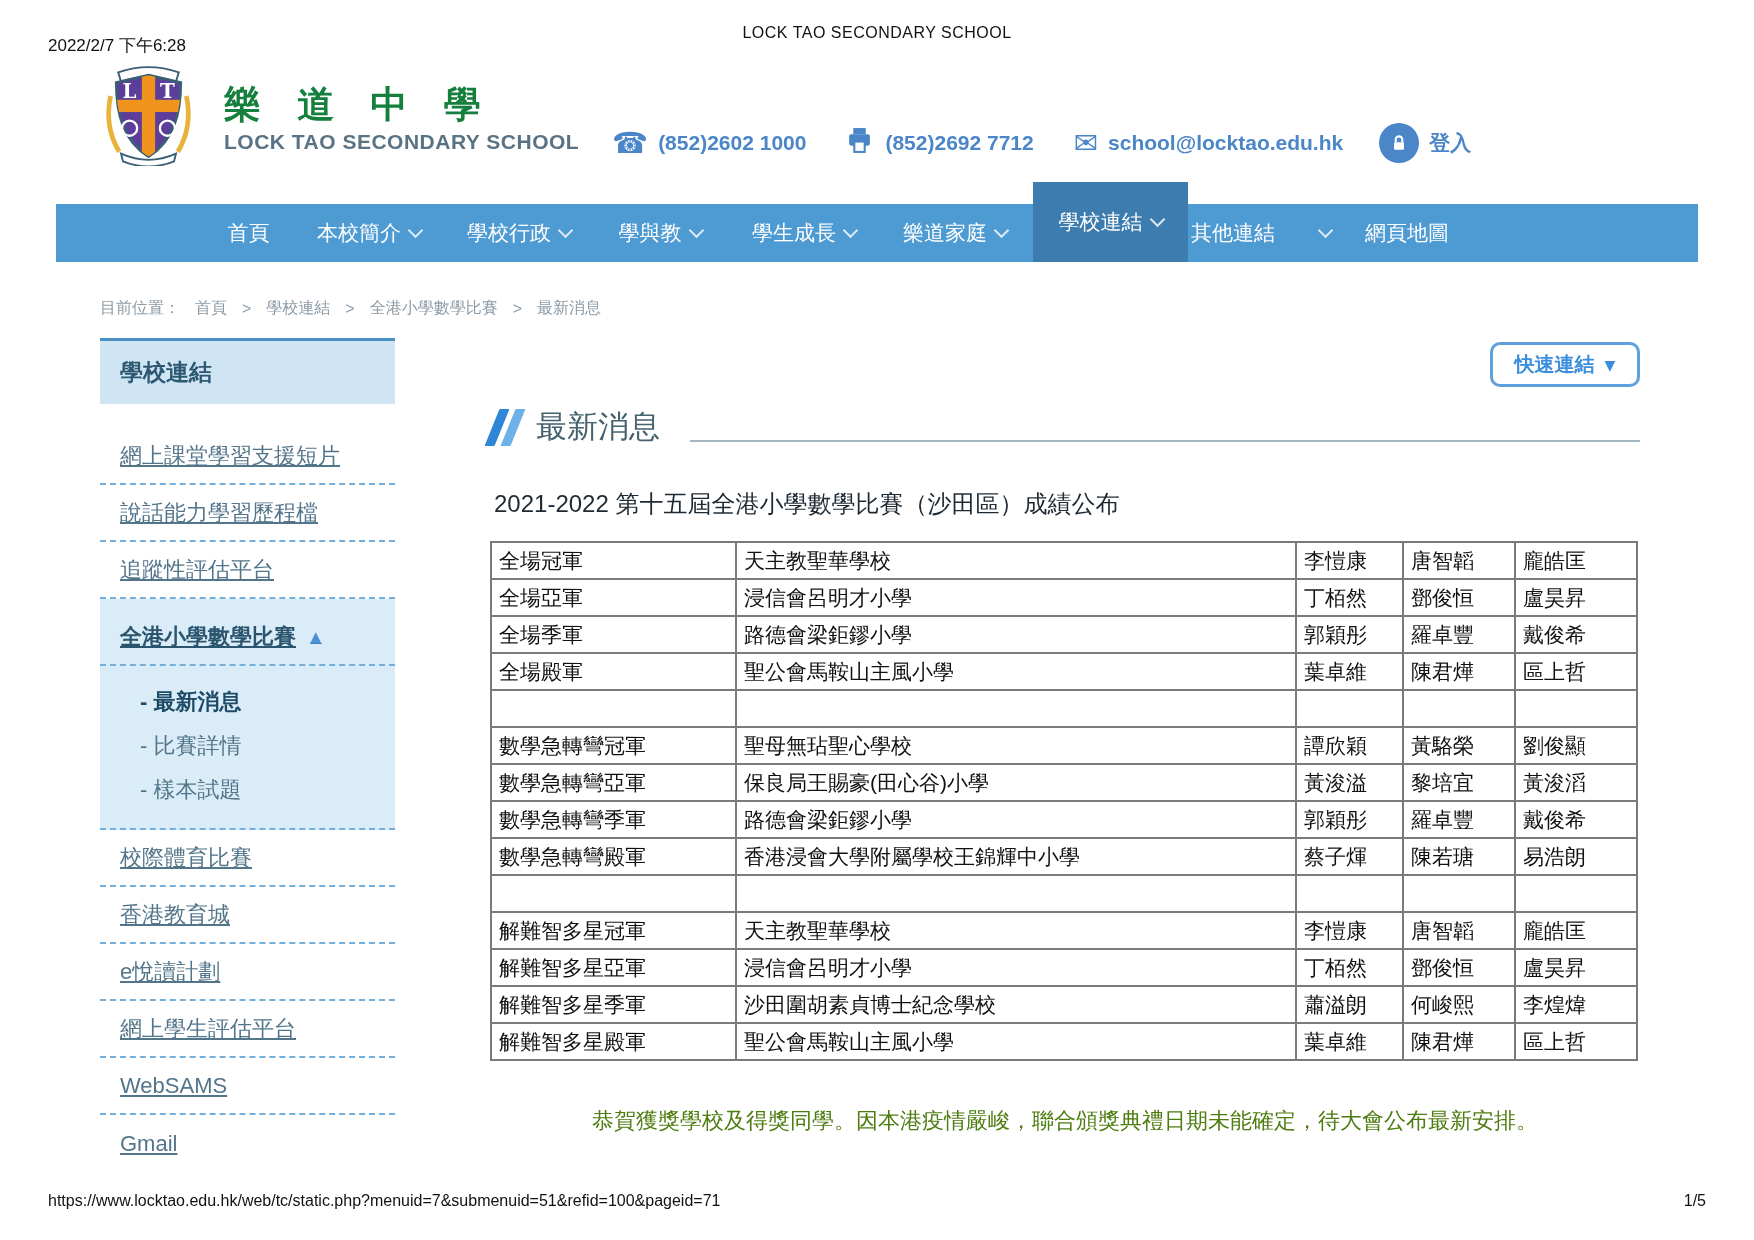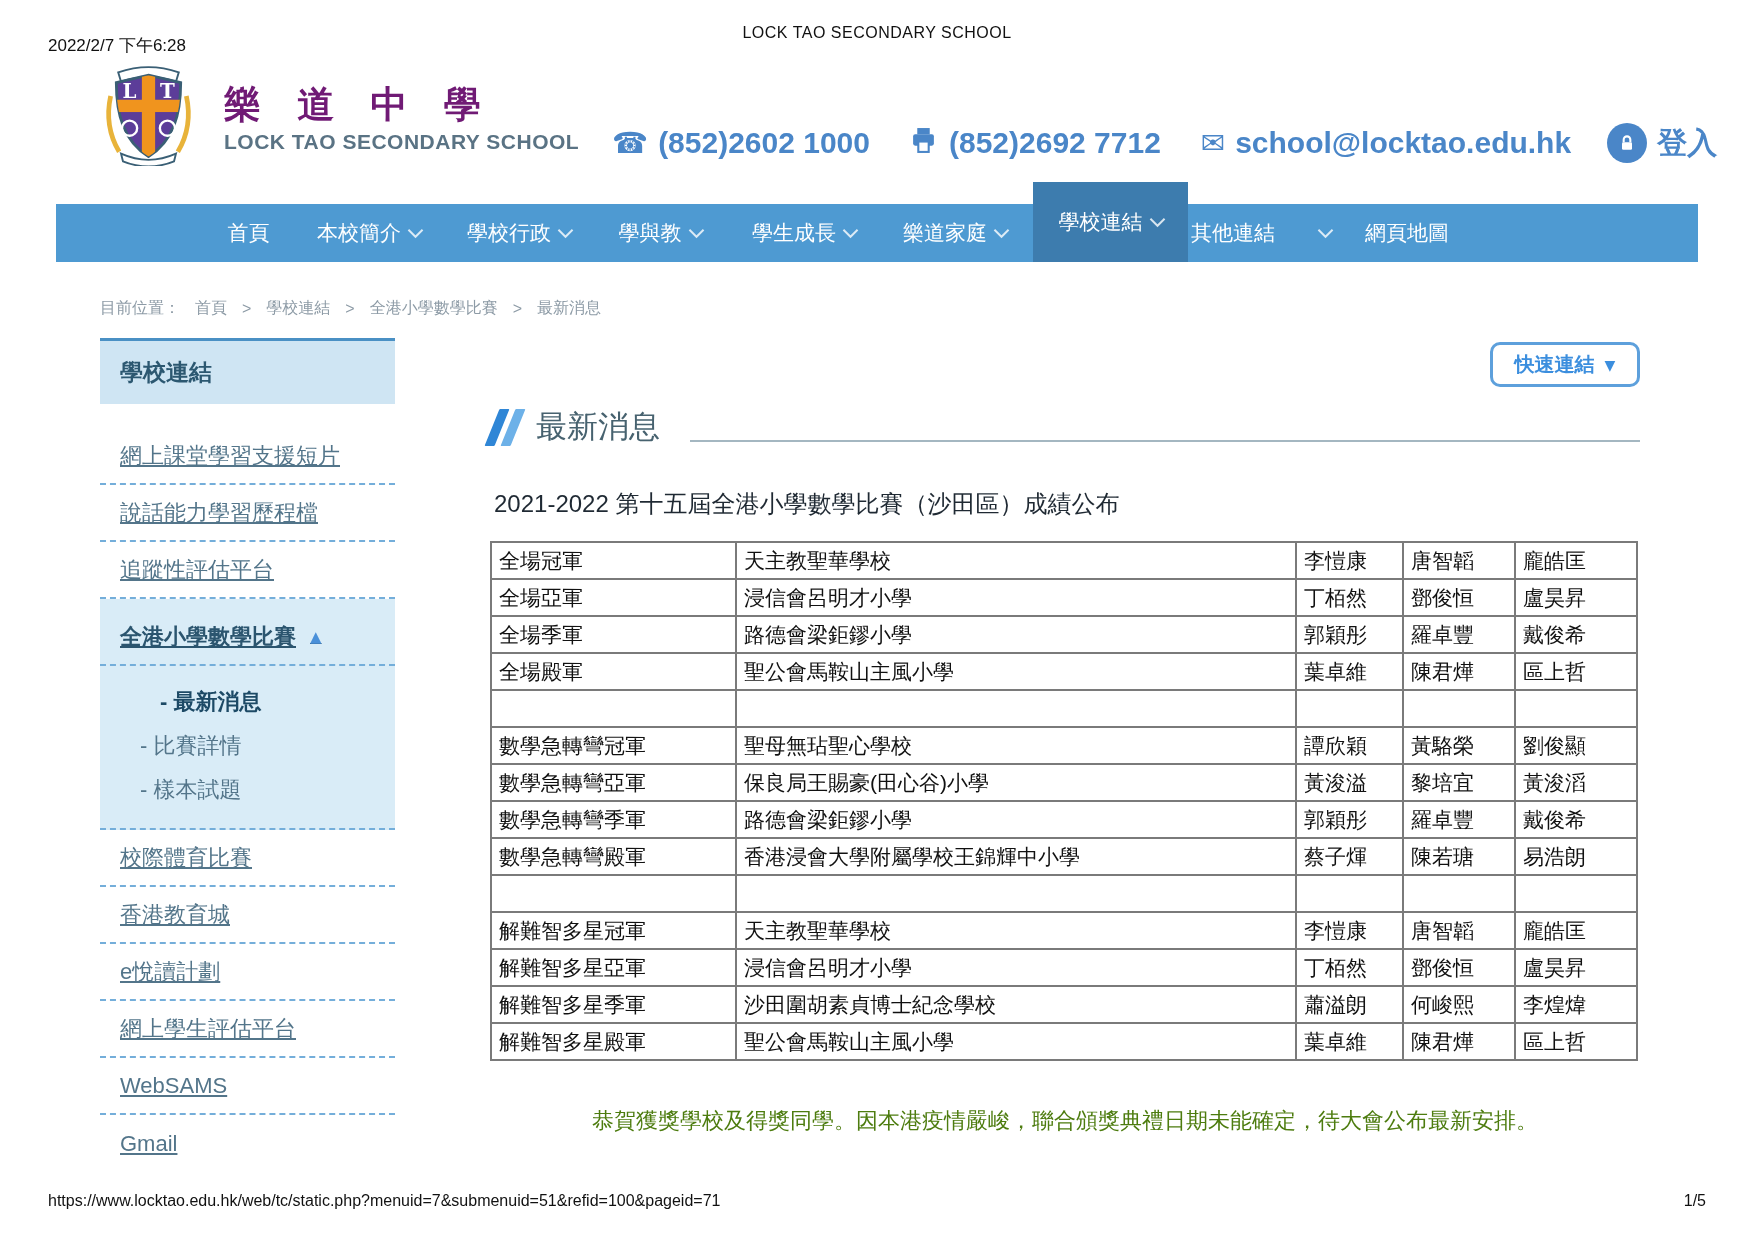--- a/index.html
+++ b/index.html
@@ -8,27 +8,27 @@
   .abs{position:absolute;}
 
   
   .ph-date{left:48px;top:34px;font-size:17px;color:#111;}
   .ph-title{left:0;right:0;top:24px;text-align:center;font-size:16px;color:#111;letter-spacing:.5px;}
   .pf-url{left:48px;top:1192px;font-size:16px;color:#111;}
   .pf-page{right:48px;top:1192px;font-size:16px;color:#111;}
 
   
   .logo{left:100px;top:60px;width:97px;height:106px;}
-  .school-zh{left:224px;top:80px;font-size:37px;font-weight:bold;color:#701a75;letter-spacing:13px;}
+  .school-zh{left:224px;top:80px;font-size:37px;font-weight:bold;color:#15803d;letter-spacing:13px;}
   .school-en{left:224px;top:130px;font-size:21px;font-weight:bold;color:#5a7384;letter-spacing:.5px;}
   .contact{left:612px;top:120px;height:46px;display:flex;align-items:center;}
   .cgroup{display:flex;align-items:center;margin-left:40px;}
   .cgroup:first-child{margin-left:0;}
   .cicon{font-family:"DejaVu Sans",sans-serif;color:#4a86c8;font-size:29px;margin-right:10px;line-height:1;}
-  .ctext{font-size:30px;font-weight:600;color:#4a86c8;white-space:nowrap;}
+  .ctext{font-size:21px;font-weight:600;color:#4a86c8;white-space:nowrap;}
   .lock-circle{width:40px;height:40px;border-radius:50%;background:#4a86c8;display:flex;align-items:center;justify-content:center;margin-right:10px;}
 
   
   .navbar{left:56px;top:204px;width:1642px;height:58px;background:#4e9ad2;}
   .nav-item{position:absolute;top:0;height:58px;display:flex;align-items:center;justify-content:center;
             color:#fff;font-size:21px;cursor:pointer;white-space:nowrap;}
   .nav-item.active{top:-22px;height:80px;background:#3d7cae;}
   .chev{display:inline-block;width:9px;height:9px;border-right:2px solid rgba(255,255,255,.8);
         border-bottom:2px solid rgba(255,255,255,.8);transform:rotate(45deg);margin-left:9px;margin-top:-5px;}
 
@@ -41,21 +41,21 @@
   .sidebar{left:100px;top:338px;width:295px;}
   .side-title{height:66px;background:#cfe5f3;border-top:3px solid #4a90c4;display:flex;align-items:center;
               padding-left:20px;font-size:23px;font-weight:bold;color:#2c5871;box-sizing:border-box;}
   .side-list{margin-top:24px;}
   .side-item{height:57px;display:flex;align-items:center;padding-left:20px;font-size:22px;color:#53758a;
              border-bottom:2px dashed #74aeda;cursor:pointer;box-sizing:border-box;text-decoration:underline;}
   .side-group{background:#d9ecf7;}
   .side-group .parent{padding-top:10px;height:67px;color:#2b556f;font-weight:600;}
   .side-children{padding:14px 0 16px 0;}
   .side-child{height:44px;display:flex;align-items:center;padding-left:40px;font-size:22px;color:#53758a;cursor:pointer;}
-  .side-child.active{color:#1d4a66;font-weight:bold;margin-left:20px;}
+  .side-child.active{color:#1d4a66;font-weight:bold;}
   .up-arrow{font-family:"DejaVu Sans",sans-serif;color:#4a90d9;font-size:15px;margin-left:14px;}
 
   
   .quick-links{left:1490px;top:342px;width:150px;height:45px;border:3px solid #5da0dc;border-radius:10px;
                display:flex;align-items:center;justify-content:center;gap:10px;color:#3b8ede;font-size:20px;
                font-weight:bold;background:#fff;box-sizing:border-box;cursor:pointer;}
   .ql-caret{font-family:"DejaVu Sans",sans-serif;font-size:14px;}
   .title-row{left:492px;top:406px;width:1148px;display:flex;align-items:center;}
   .slash{display:inline-block;width:10px;height:37px;background:#2f86d6;transform:skewX(-22deg);margin-right:6px;border-radius:1px;}
   .slash.light{background:#6db1e8;}

